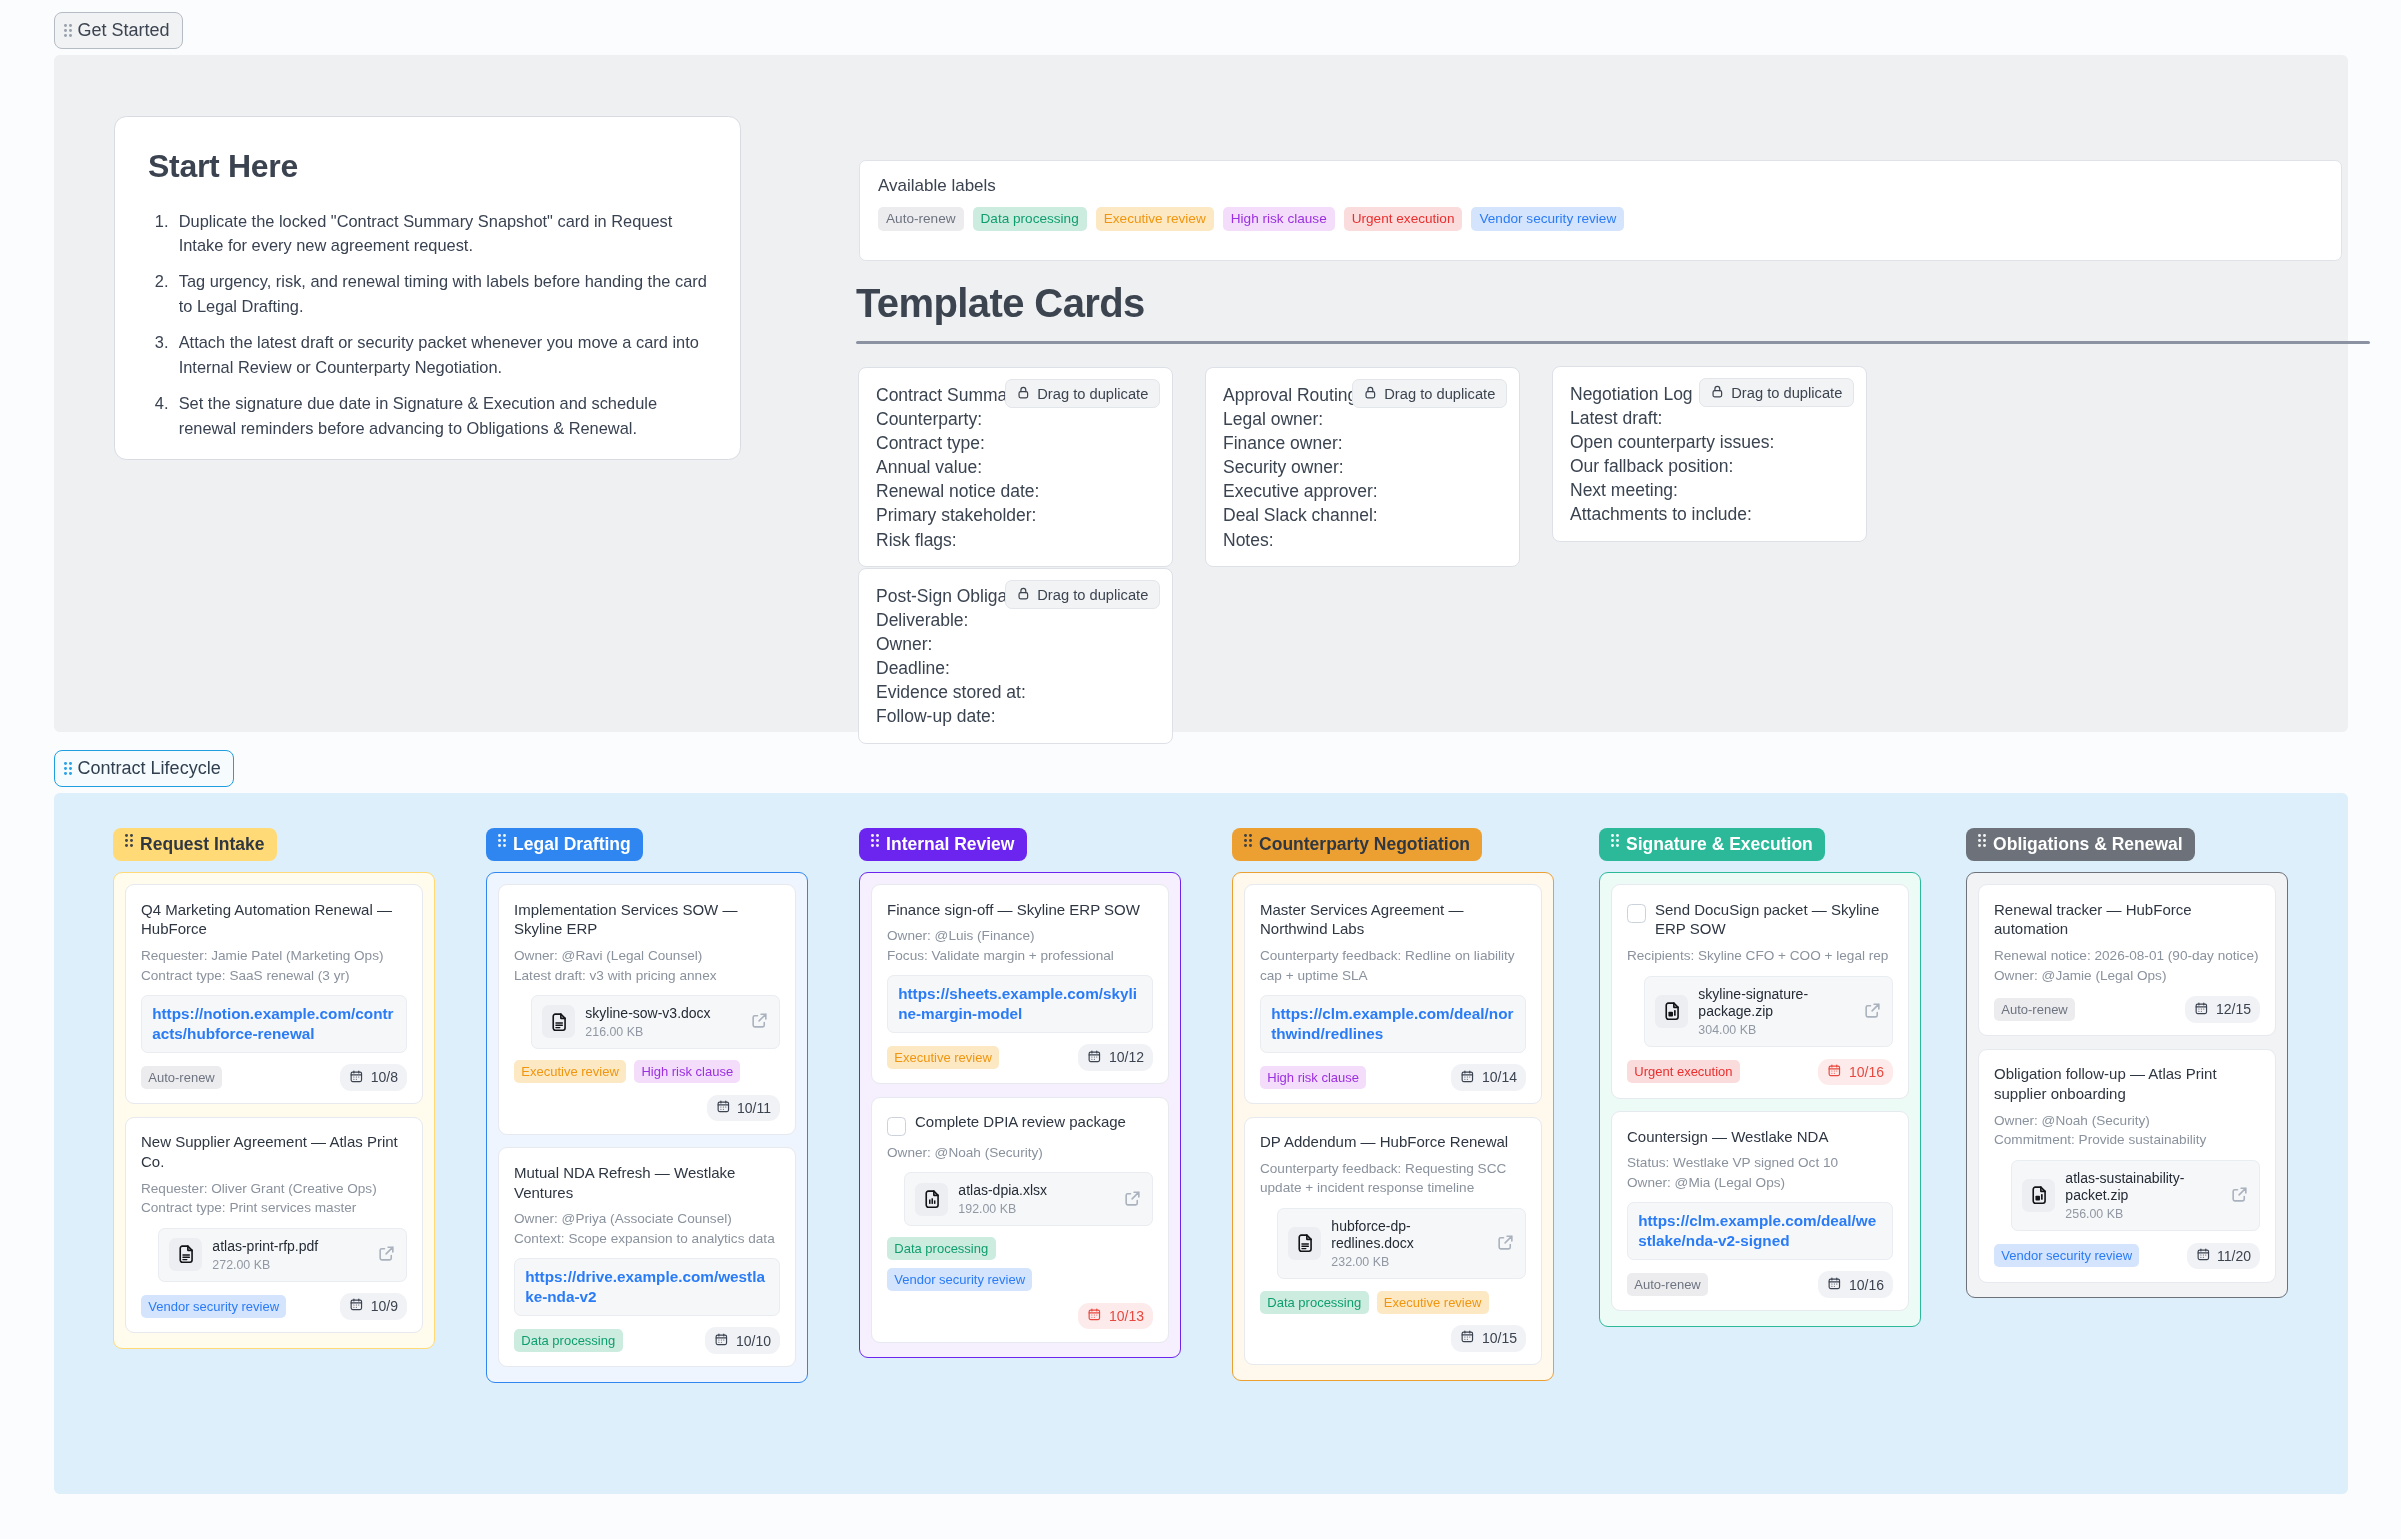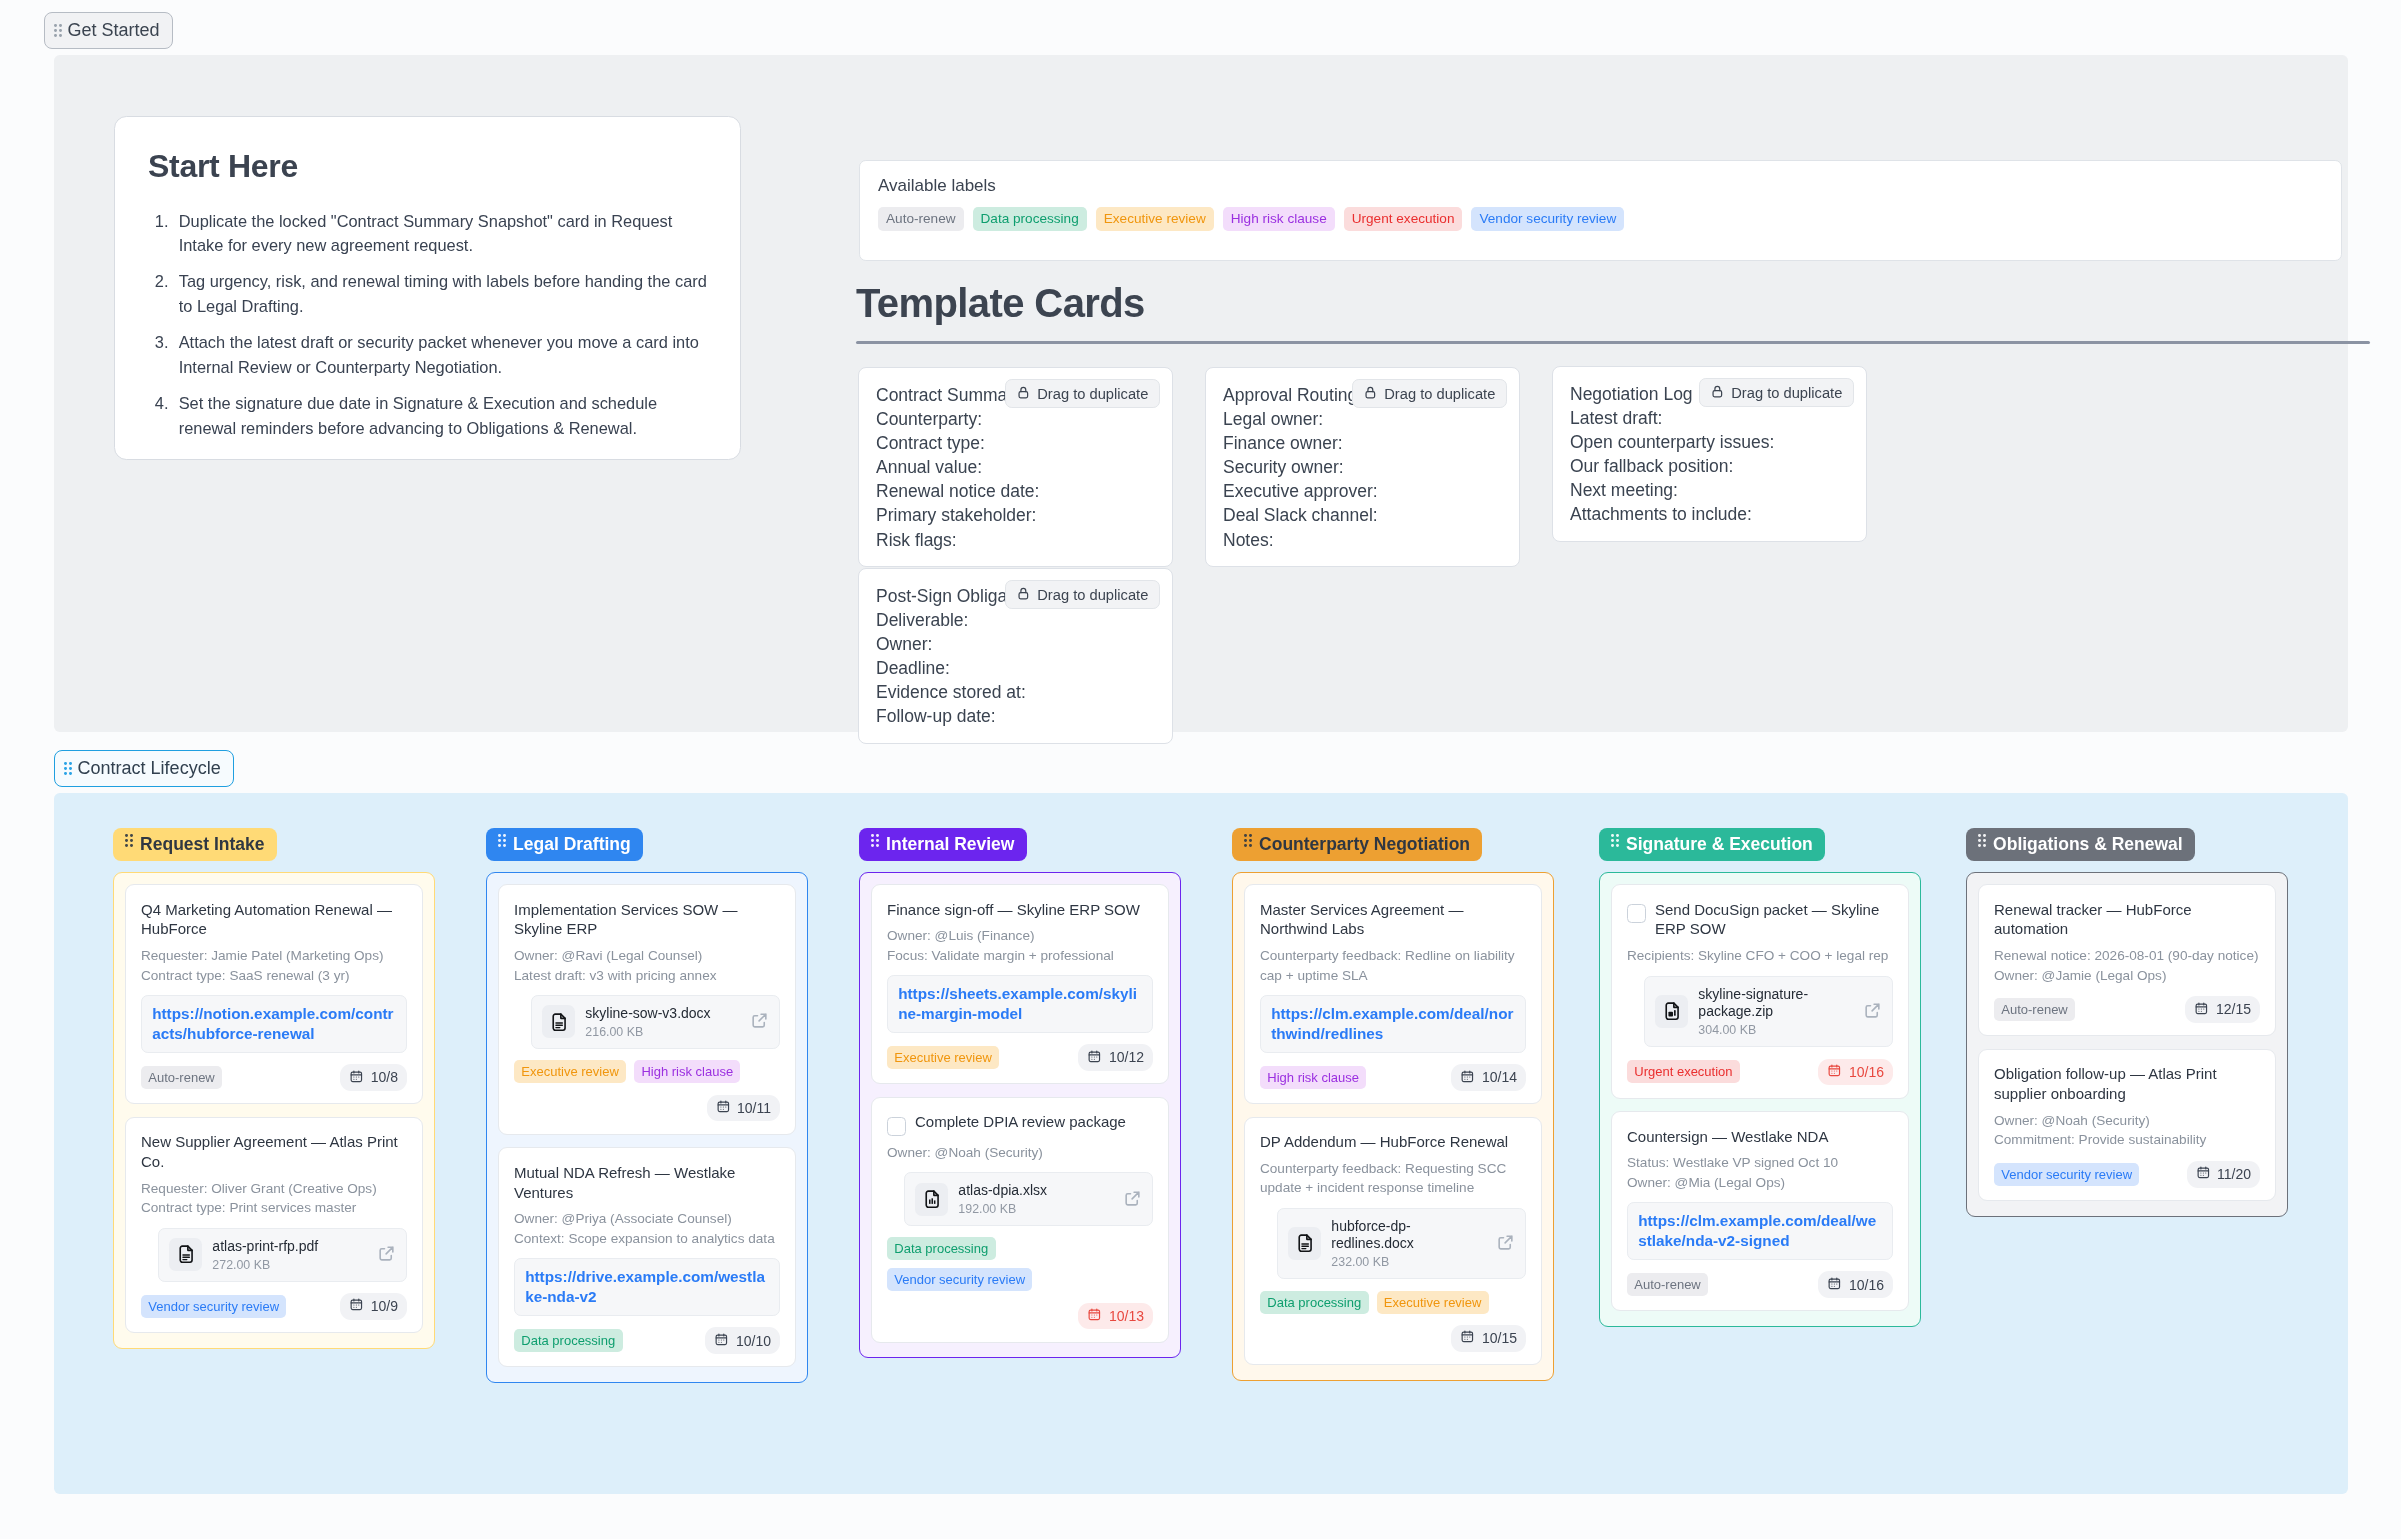--- a/index.html
+++ b/index.html
@@ -28,21 +28,21 @@
   }
   .grip {
     display: inline-grid;
     grid-template-columns: repeat(2, 2.8px);
     grid-auto-rows: 2.8px;
     gap: 2.3px;
   }
   .grip i { display: block; width: 2.8px; height: 2.8px; border-radius: 50%; background: #9aa3ad; }
   .tab-chip.active .grip i { background: #2aa3e6; }
 
-  #getstarted-tab { left: 44px; top: 12.4px; }
+  #getstarted-tab { left: 54px; top: 12.4px; }
   #lifecycle-tab  { left: 54px; top: 750px; text-align: center; }
 
   
   #getstarted-panel {
     position: absolute; left: 54px; top: 55px;
     width: 2294px; height: 677px;
     background: #eef0f2; border-radius: 5.7px;
   }
 
   #start-here-card {
@@ -754,20 +754,35 @@
         </div>
       </div>
       <div class="card">
         <div class="card-topline">
           <div class="card-title">Obligation follow-up — Atlas Print supplier onboarding</div>
         </div>
         <div class="card-meta">
           <div>Owner: @Noah (Security)</div>
           <div>Commitment: Provide sustainability</div>
         </div>
+        <div class="attachment">
+          <span class="file-icon-wrap">
+            <svg width="20.3" height="20.3" viewBox="0 0 24 24" fill="none" stroke="#121417" stroke-width="1.9" stroke-linecap="round" stroke-linejoin="round">
+              <path d="M14 2.5H7.5A2.5 2.5 0 0 0 5 5v14a2.5 2.5 0 0 0 2.5 2.5h9A2.5 2.5 0 0 0 19 19V7.5z"></path>
+              <path d="M14 2.5V7.5H19"></path>
+              <rect x="7.6" y="12.6" width="5.4" height="5.6" rx="1" fill="#121417" stroke="none"></rect>
+              <path d="M15.2 11.6v.9M15.2 13.6v.9M15.2 15.6v.9" stroke-width="2.1"></path>
+            </svg>
+          </span>
+          <span class="att-text"><span class="att-name">atlas-sustainability-packet.zip</span><span class="att-size" style="display:block">256.00 KB</span></span>
+          <span class="ext-icon"><svg width="19" height="19" viewBox="0 0 24 24" fill="none" stroke="#aab2bd" stroke-width="2" stroke-linecap="round" stroke-linejoin="round">
+              <path d="M14 4h6v6M20 4l-8.5 8.5"></path>
+              <path d="M18 14.5V18a2 2 0 0 1-2 2H6a2 2 0 0 1-2-2V8a2 2 0 0 1 2-2h3.5"></path>
+            </svg></span>
+        </div>
         <div class="card-footer">
           <div class="chips">
             <span class="chip" style="background:#d4e4fd;color:#2a7bf6">Vendor security review</span>
           </div>
           <span class="duedate">
             <span><svg width="14.7" height="14.7" viewBox="0 0 24 24" fill="none" stroke="#3b4350" stroke-width="1.9" stroke-linecap="round">
                 <rect x="3.5" y="5" width="17" height="15.5" rx="2.4"></rect>
                 <path d="M3.5 9.6h17M8 3.2v3.4M16 3.2v3.4"></path>
                 <circle cx="8" cy="13" r=".9" fill="#3b4350" stroke="none"></circle>
                 <circle cx="12" cy="13" r=".9" fill="#3b4350" stroke="none"></circle>

